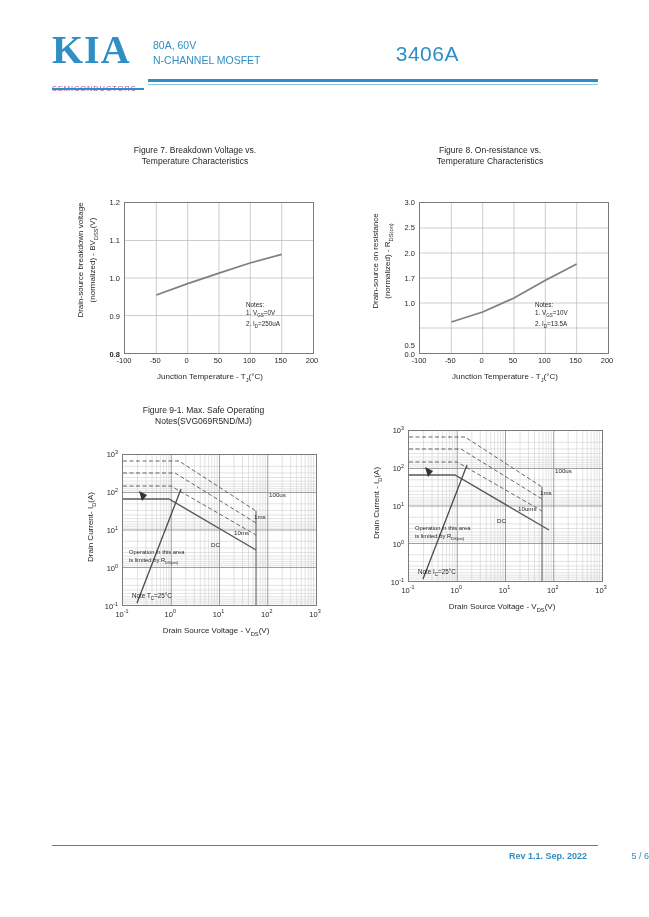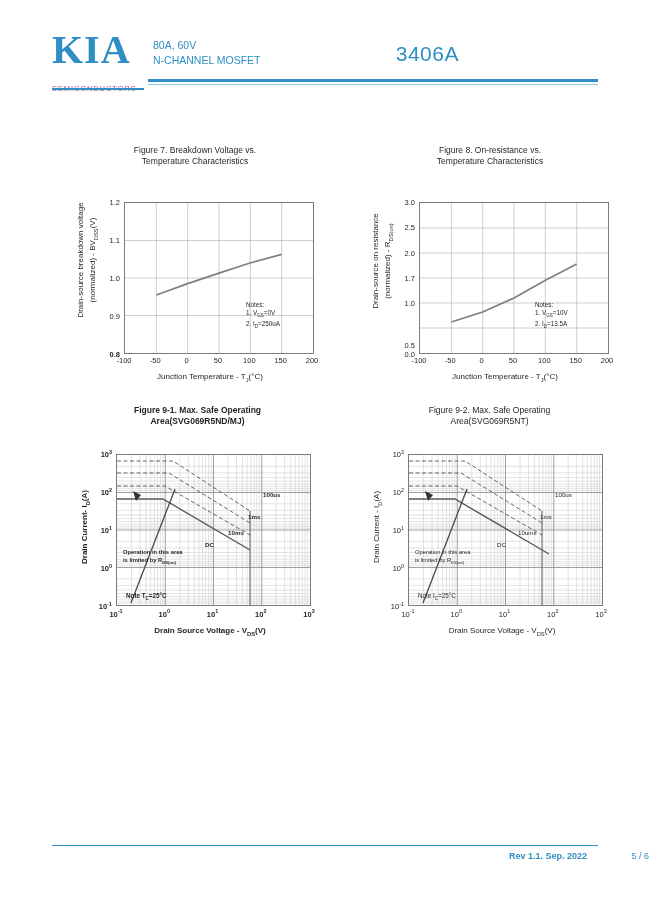--- a/index.html
+++ b/index.html
@@ -292,24 +292,24 @@
       <span style="left:156.7px;">150</span>
       <span style="left:188px;">200</span>
     </div>
 
     <div class="xlabel" style="position:absolute; left:30px; top:200px; width:220px;">
       Junction Temperature - T<sub>J</sub>(°C)
     </div>
   </div>
 </div>
 
-<div class="fig" style="left:70px; top:405px; width:255px;font-weight:bold;">
+<div class="fig" style="left:76px; top:405px; width:255px;">
   <div class="fig-title">
     <div>Figure 9-1. Max. Safe Operating</div>
-    <div>Area(SVG069R5ND/MJ)</div>
+    <div>Notes(SVG069R5ND/MJ)</div>
   </div>
 
   <div class="plot-wrap" style="height:215px;">
     <div class="ylabel" style="left:10px; top:178px; width:160px;">
       Drain Current- I<sub>D</sub>(A)
     </div>
 
     <div class="ticks-y" style="left:0px; top:0; width:42px; height:170px;">
       <span style="top:25px;">10<sup>3</sup></span>
       <span style="top:63px;">10<sup>2</sup></span>
@@ -439,24 +439,20 @@
       <span style="left:193px;">10<sup>3</sup></span>
     </div>
 
     <div class="xlabel" style="position:absolute; left:25px; top:194px; width:230px;">
       Drain Source Voltage - V<sub>DS</sub>(V)
     </div>
   </div>
 </div>
 
 <div class="fig" style="left:362px; top:405px; width:255px;">
-  <div class="fig-title">
-    <div>Figure 9-2. Max. Safe Operating</div>
-    <div>Area(SVG069R5NT)</div>
-  </div>
 
   <div class="plot-wrap" style="height:215px;">
     <div class="ylabel" style="left:10px; top:178px; width:160px;">
       Drain Current - I<sub>D</sub>(A)
     </div>
 
     <div class="ticks-y" style="left:0px; top:0; width:42px; height:170px;">
       <span style="top:25px;">10<sup>3</sup></span>
       <span style="top:63px;">10<sup>2</sup></span>
       <span style="top:101px;">10<sup>1</sup></span>

